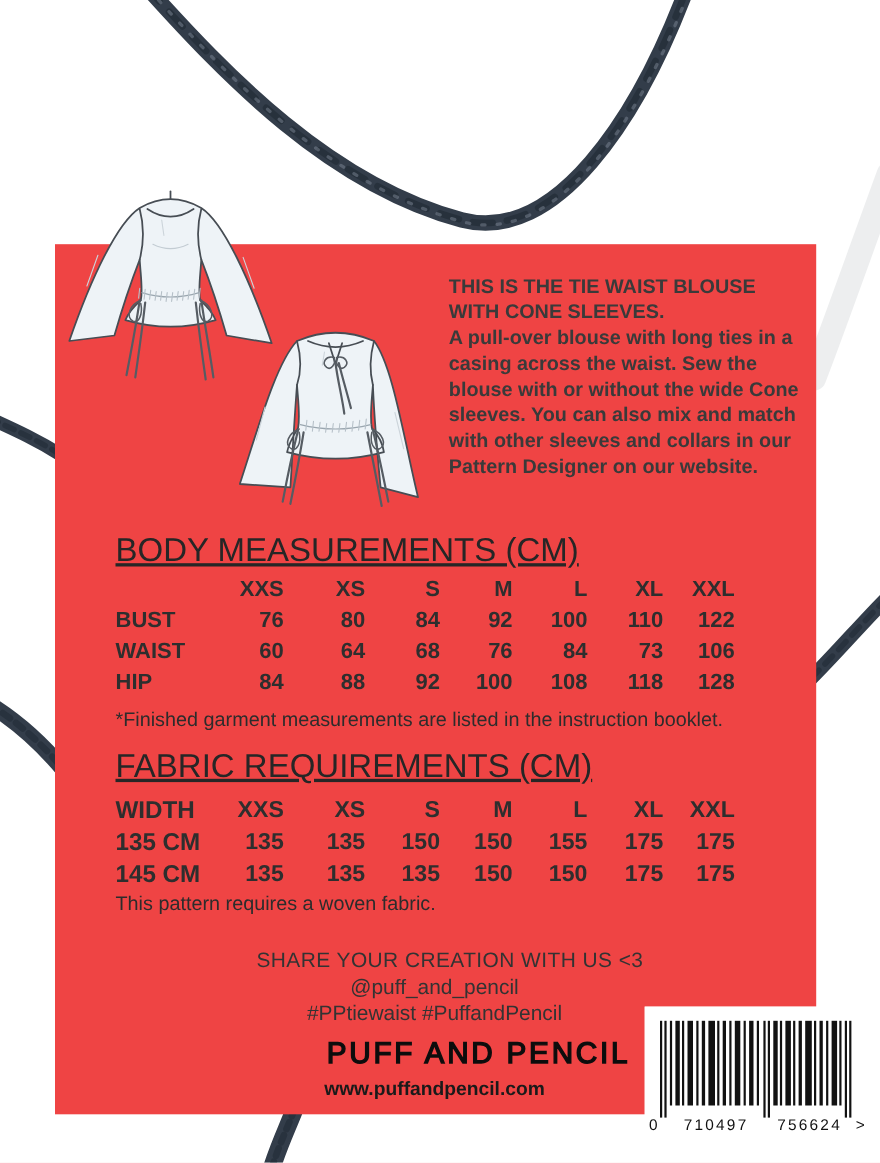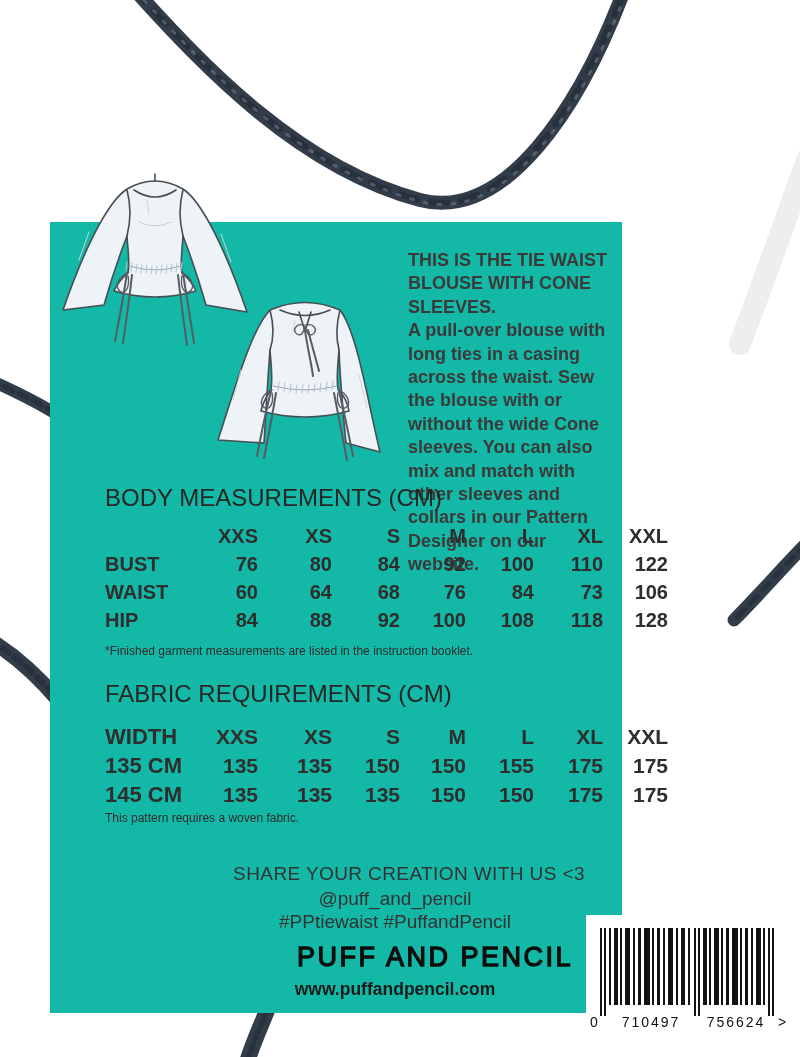--- a/index.html
+++ b/index.html
@@ -1,41 +1,41 @@
 <!DOCTYPE html>
 <html><head>
 <meta charset="utf-8">
 <style>
   html,body{margin:0;padding:0;background:#fff;}
   .page{position:relative;width:800px;height:1057px;background:#ffffff;overflow:hidden;
         font-family:"Liberation Sans",sans-serif;color:#2e2e2e;}
   .layer{position:absolute;left:0;top:0;}
   
-  .card{position:absolute;left:50px;top:222px;width:572px;height:791px;background:#14b8a6;z-index:1;}
+  .card{position:absolute;left:50px;top:222px;width:692px;height:791px;background:#ef4444;z-index:1;}
   
   .garments{position:absolute;left:55px;top:160px;width:350px;height:315px;z-index:3;}
   
   .desc{position:absolute;left:358px;top:27px;font-weight:bold;font-size:18px;line-height:23.4px;color:#3a3a3a;z-index:2;}
   .desc-heading{max-width:300px;}
   .desc-body{max-width:328px;}
   
-  .sec-title{position:absolute;left:55px;font-size:24px;font-weight:400;color:#262626;white-space:nowrap;z-index:2;}
+  .sec-title{position:absolute;left:55px;font-size:30px;font-weight:400;color:#262626;white-space:nowrap;z-index:2;text-decoration:underline;}
   .sec-title.body{top:262px;}
   .sec-title.fabric{top:458px;}
   
   .tbl{position:absolute;left:55px;z-index:2;}
   .tbl .trow{display:grid;grid-template-columns:100px 53px 74px 68px 66px 68px 69px 65px;align-items:center;}
   .body-tbl{top:300px;font-size:20px;font-weight:bold;}
   .body-tbl .trow{height:28px;}
   .fabric-tbl{top:500px;font-size:21px;font-weight:bold;}
   .fabric-tbl .trow{height:29px;}
   .fabric-tbl .tlabel{font-size:22px;}
   .tcell{text-align:right;}
   .tlabel{text-align:left;white-space:nowrap;}
-  .footnote{position:absolute;left:55px;font-size:12px;font-weight:400;color:#2c2c2c;white-space:nowrap;z-index:2;}
+  .footnote{position:absolute;left:55px;font-size:18px;font-weight:400;color:#2c2c2c;white-space:nowrap;z-index:2;}
   .footnote.body{top:422px;}
   .footnote.fabric{top:589px;}
   
   .cline{position:absolute;left:0;width:690px;text-align:center;z-index:2;white-space:nowrap;}
   .share-line{top:641px;font-size:19px;letter-spacing:.4px;color:#333;padding-left:14px;}
   .share-handle{top:666px;font-size:19px;color:#333;}
   .share-tags{top:689px;font-size:19px;color:#333;}
   .brand-logo{top:720px;font-size:27px;font-weight:normal;letter-spacing:2.5px;color:#0d0d0d;margin-left:40px;
               -webkit-text-stroke:1.3px #0d0d0d;}
   .brand-site{top:757px;font-size:17.5px;font-weight:bold;color:#1a1a1a;}

